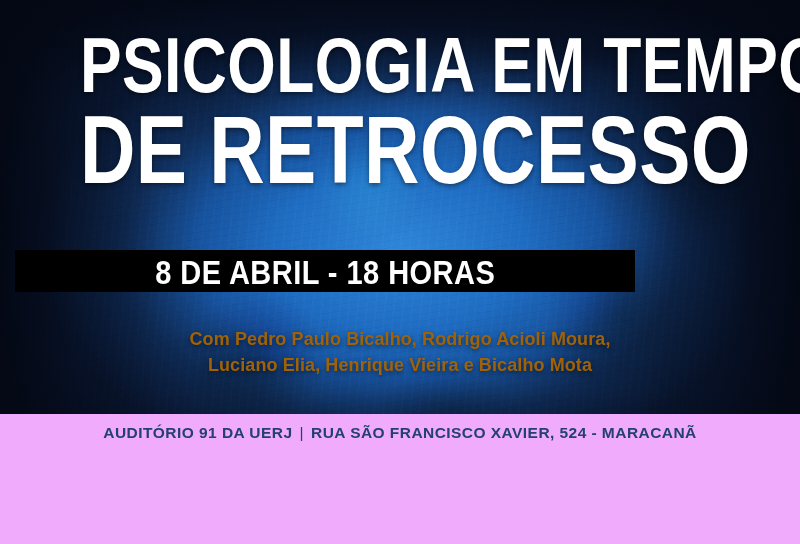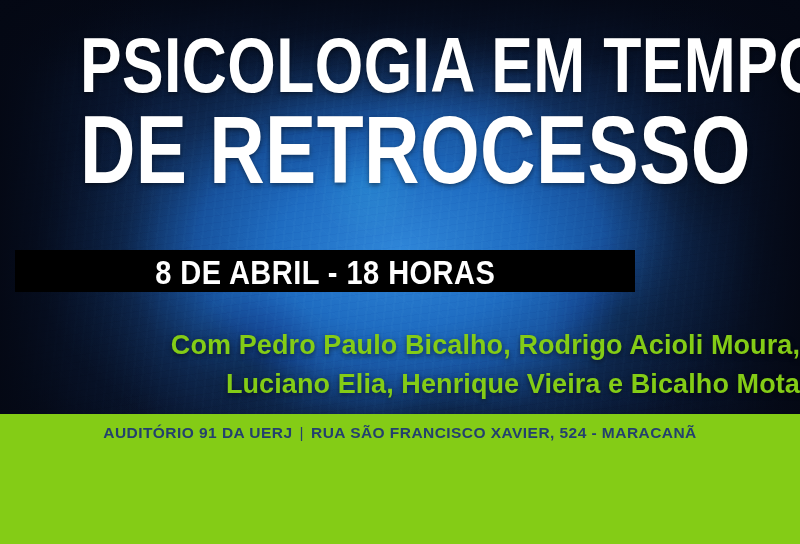--- a/index.html
+++ b/index.html
@@ -71,28 +71,28 @@
   }
   .date-text{
     color:#ffffff;
     font-family:"Liberation Sans Narrow","Liberation Sans","DejaVu Sans Condensed",sans-serif;
     font-weight:700;font-size:33px;letter-spacing:.5px;white-space:nowrap;
     transform:scaleX(.88);transform-origin:center;
   }
 
   
   .speakers{
-    position:absolute;left:0;right:0;top:326px;text-align:right;
-    color:#84cc16;font-weight:700;font-size:27px;line-height:1.46;
+    position:absolute;left:0;right:0;top:326px;text-align:center;
+    color:#a16207;font-weight:700;font-size:18px;line-height:1.46;
     letter-spacing:.1px;text-shadow:0 2px 5px rgba(0,0,0,.5);
   }
   .speakers div{white-space:nowrap;}
 
   
-  .footer{position:absolute;left:0;right:0;top:414px;bottom:0;background:#84cc16;text-decoration:underline;}
+  .footer{position:absolute;left:0;right:0;top:414px;bottom:0;background:#f0abfc;text-decoration:underline;}
   .venue{
     position:absolute;left:0;right:0;top:10px;text-align:center;
     color:#23406e;font-weight:700;font-size:15.5px;letter-spacing:.45px;white-space:nowrap;
   }
   .venue .sep{padding:0 7px;font-weight:400;}
 </style>
 </head>
 <body>
 
 <div class="poster">

